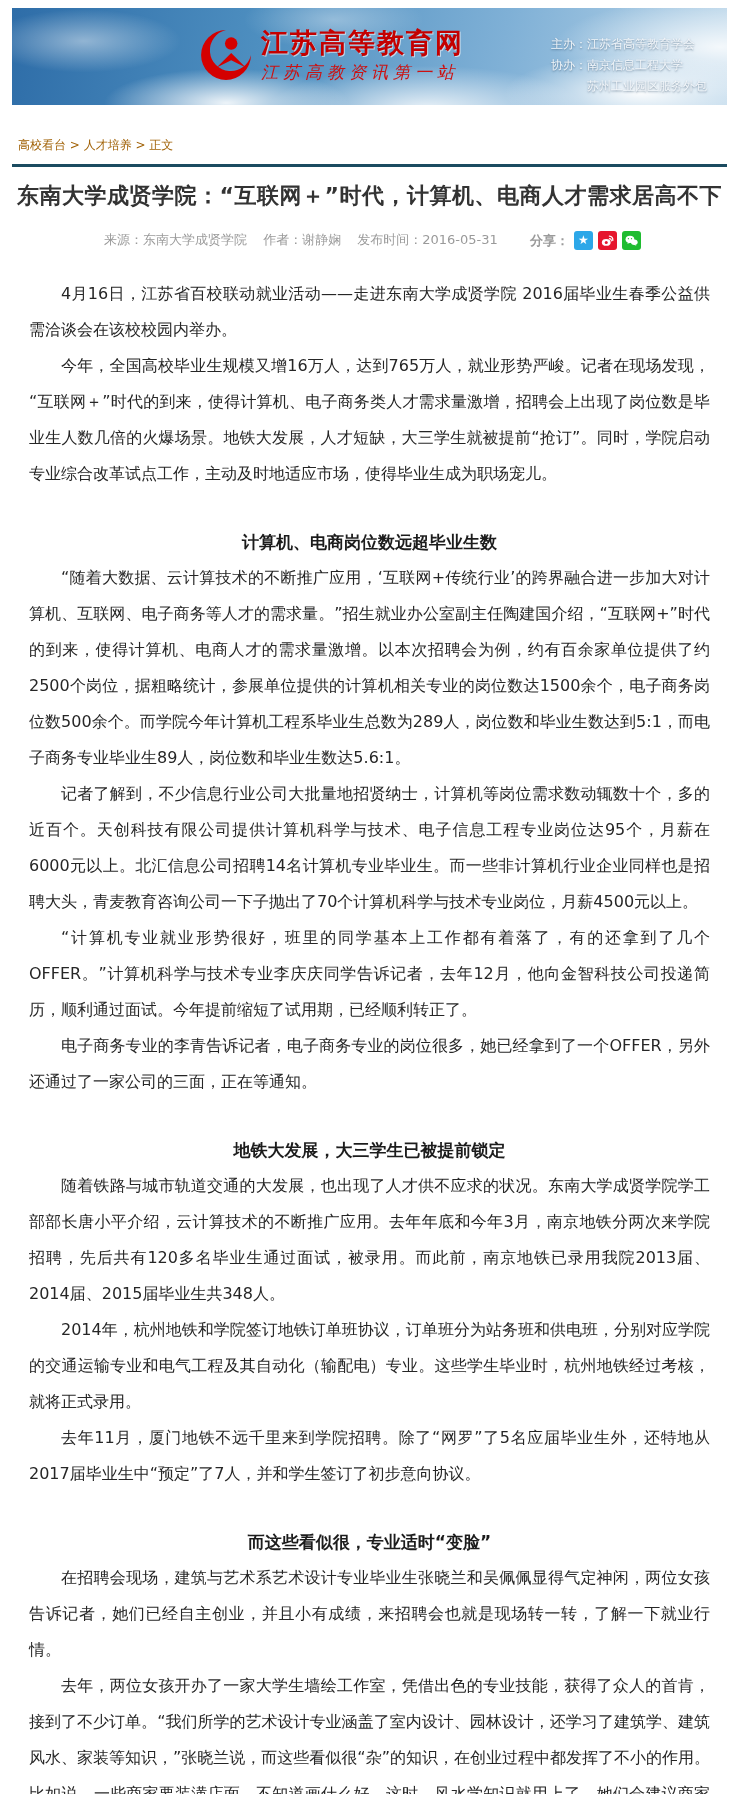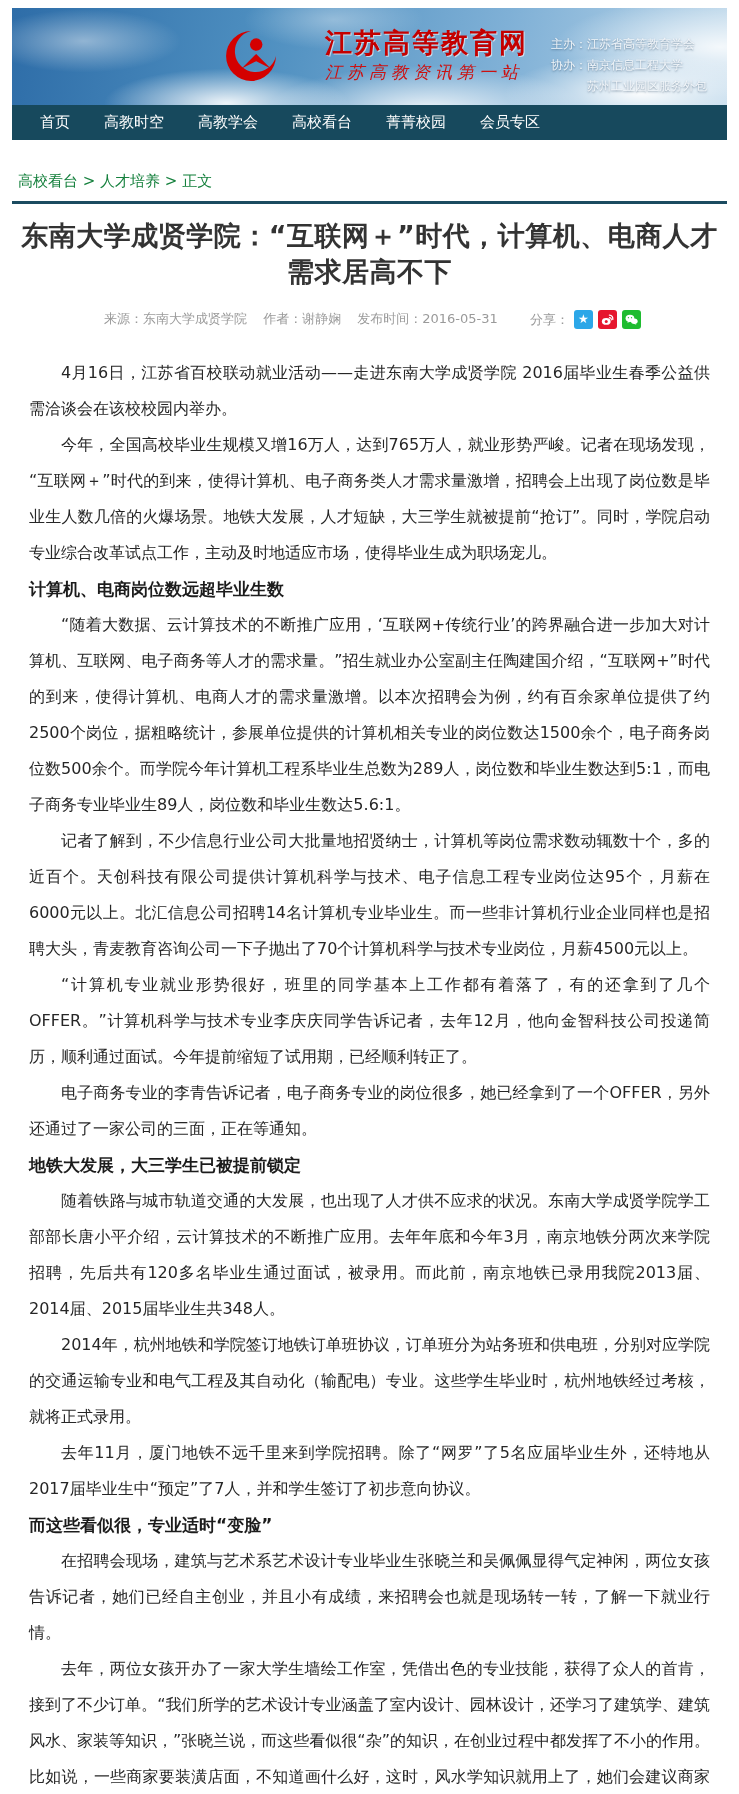--- a/index.html
+++ b/index.html
@@ -12,52 +12,52 @@
     position:relative; height:97px; overflow:hidden;
     background:
       radial-gradient(ellipse 190px 55px at 88% 88%, rgba(255,255,255,.95), rgba(255,255,255,0) 72%),
       radial-gradient(ellipse 230px 70px at 99% 40%, rgba(255,255,255,.85), rgba(255,255,255,0) 72%),
       radial-gradient(ellipse 170px 48px at 30% 98%, rgba(255,255,255,.9), rgba(255,255,255,0) 72%),
       radial-gradient(ellipse 130px 42px at 10% 34%, rgba(255,255,255,.45), rgba(255,255,255,0) 75%),
       radial-gradient(ellipse 220px 60px at 58% 104%, rgba(255,255,255,.85), rgba(255,255,255,0) 72%),
       radial-gradient(ellipse 120px 40px at 45% 12%, rgba(255,255,255,.35), rgba(255,255,255,0) 75%),
       linear-gradient(100deg, #2e6da8 0%, #4e8fc0 35%, #7fb0d6 68%, #b9d5e9 100%);
   }
-  .logo { position:absolute; left:212px; top:20px; display:flex; align-items:center; cursor:pointer;gap:39px; }
+  .logo { position:absolute; left:187px; top:20px; display:flex; cursor:pointer; }
   .logo-mark { width:54px; height:54px; margin-right:8px; }
   .logo-title { font-size:27px; font-weight:bold; color:#c40000; letter-spacing:2px;
                 text-shadow:1px 1px 0 rgba(255,255,255,.6); line-height:30px; }
   .logo-tagline { font-size:17px; color:#cc1111; font-style:italic; letter-spacing:5px; margin-top:3px; }
   .sponsors { position:absolute; right:20px; top:26px; text-align:left; }
   .sponsor-line { color:#f2f6fa; font-size:12px; line-height:21px; white-space:pre;
                   text-shadow:0 1px 2px rgba(30,60,90,.55); }
 
   
   .nav { height:35px; background:#17495d; display:flex; align-items:center; padding-left:28px; }
   .nav-item { color:#fff; font-size:15px; text-decoration:none; margin-right:34px; cursor:pointer; }
 
   
-  .breadcrumb { margin:32px 0 10px 6px; color:#15803d; font-size:15px; cursor:pointer; }
+  .breadcrumb { margin:32px 0 10px 6px; color:#a16207; font-size:12px; cursor:pointer; }
   .title-rule { height:3px; background:#1b4b60; }
-  .title { margin-top:14px; text-align:center; font-size:27px; font-weight:bold; color:#333;
+  .title { margin-top:14px; text-align:center; font-size:22px; font-weight:bold; color:#333;
            letter-spacing:.5px; }
   .meta { margin-top:20px; text-align:center; font-size:13px; color:#9a9a9a; }
   .meta span.seg { margin:0 6px; }
-  .share { margin-left:22px; display:inline-flex; align-items:center; vertical-align:middle; }
+  .share { margin-left:22px; display:inline-flex; align-items:center; vertical-align:middle;font-weight:bold; }
   .share-icon { width:19px; height:19px; border-radius:3px; margin-left:5px; display:inline-flex;
                 align-items:center; justify-content:center; cursor:pointer; }
   .share-icon svg { display:block; }
   .share-icon.qzone { background:#2ca7e8; color:#fff; font-size:12px; line-height:19px; }
   .share-icon.weibo { background:#e6162d; }
   .share-icon.wechat { background:#1fbc30; }
 
   
   .content { padding:26px 17px 28px 17px; color:#262626; font-size:16px; }
   .content .para { line-height:36px; text-indent:2em; text-align:justify; }
-  .content .subhead { line-height:36px; font-weight:bold; font-size:17px; color:#1c1c1c; }
+  .content .subhead { line-height:36px; text-align:center; font-weight:bold; font-size:17px; color:#1c1c1c;margin-top:32px; }
 </style>
 </head>
 <body>
 
 <div class="page">
 
   <div class="banner">
     <div class="logo">
       <span class="logo-mark">
         <svg viewBox="0 0 52 52" width="54" height="54">
@@ -74,34 +74,20 @@
     <div class="sponsors">
 
         <div class="sponsor-line">主办：江苏省高等教育学会</div>
 
         <div class="sponsor-line">协办：南京信息工程大学</div>
 
         <div class="sponsor-line">　　　苏州工业园区服务外包</div>
       </div>
   </div>
 
-  <nav class="nav">
-
-      <a class="nav-item">首页</a>
-
-      <a class="nav-item">高教时空</a>
-
-      <a class="nav-item">高教学会</a>
-
-      <a class="nav-item">高校看台</a>
-
-      <a class="nav-item">菁菁校园</a>
-
-      <a class="nav-item">会员专区</a>
-    </nav>
 
   <div class="breadcrumb">高校看台 &gt; 人才培养 &gt; 正文</div>
   <div class="title-rule"></div>
 
   <h1 class="title">东南大学成贤学院：“互联网＋”时代，计算机、电商人才需求居高不下</h1>
 
   <div class="meta">
     <span class="seg">来源：东南大学成贤学院</span>
     <span class="seg">作者：谢静娴</span>
     <span class="seg">发布时间：2016-05-31</span>

